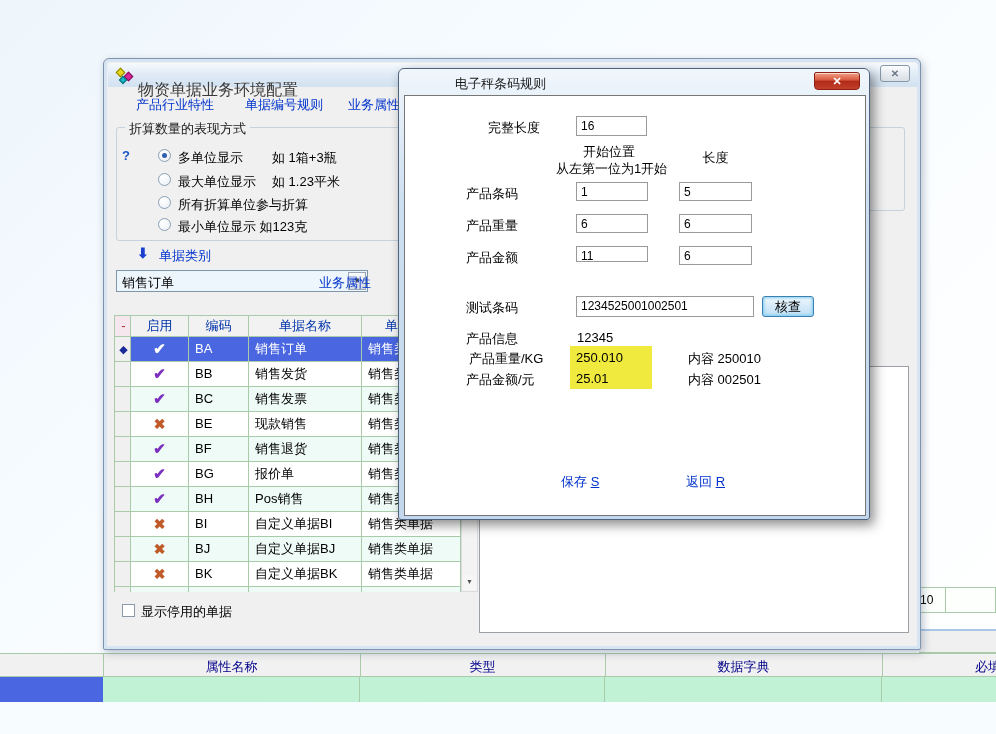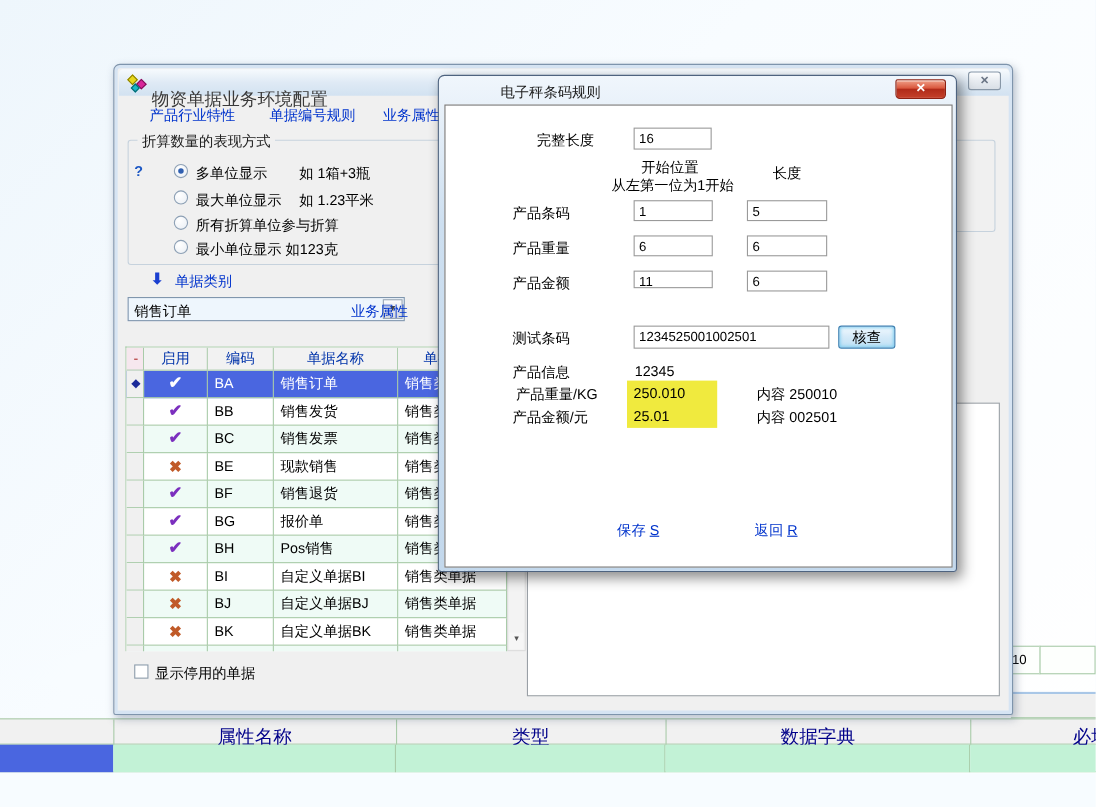--- a/index.html
+++ b/index.html
@@ -4,21 +4,21 @@
 <style>
   * { margin:0; padding:0; box-sizing:border-box; }
   html,body { width:996px; height:734px; overflow:hidden; }
   body { font-family:"Liberation Sans", sans-serif; font-size:13px; color:#000;
          background:linear-gradient(135deg,#eef6fc 0%,#f8fcff 40%,#ffffff 100%); }
   .abs { position:absolute; }
 
   
   .bg-cell { border:1px solid #a9cba9; background:#fdfffd; }
   .bg-hdr-row { background:#f1f1f1; border-top:1px solid #a9cba9; border-bottom:1px solid #a9cba9; }
-  .bg-hdr-text { color:#000089; font-size:17px; }
+  .bg-hdr-text { color:#000089; font-size:13px; }
   .mint { background:#c2f2d6; }
   .bg-vline { background:#a9cba9; width:1px; }
 
   
   .main-window { left:103px; top:58px; width:818px; height:592px;
     background:#f0f0f0; border:1px solid #7e94ac; border-radius:6px 6px 2px 2px;
     box-shadow: inset 0 0 0 3px #d6e4f3, 2px 3px 8px rgba(60,80,110,.35); }
   .mw-titlebar { left:4px; top:4px; width:810px; height:24px;
     background:linear-gradient(180deg,#f6fafd, #dfeaf5 50%, #d2e2f1);
     border-radius:4px 4px 0 0; }

